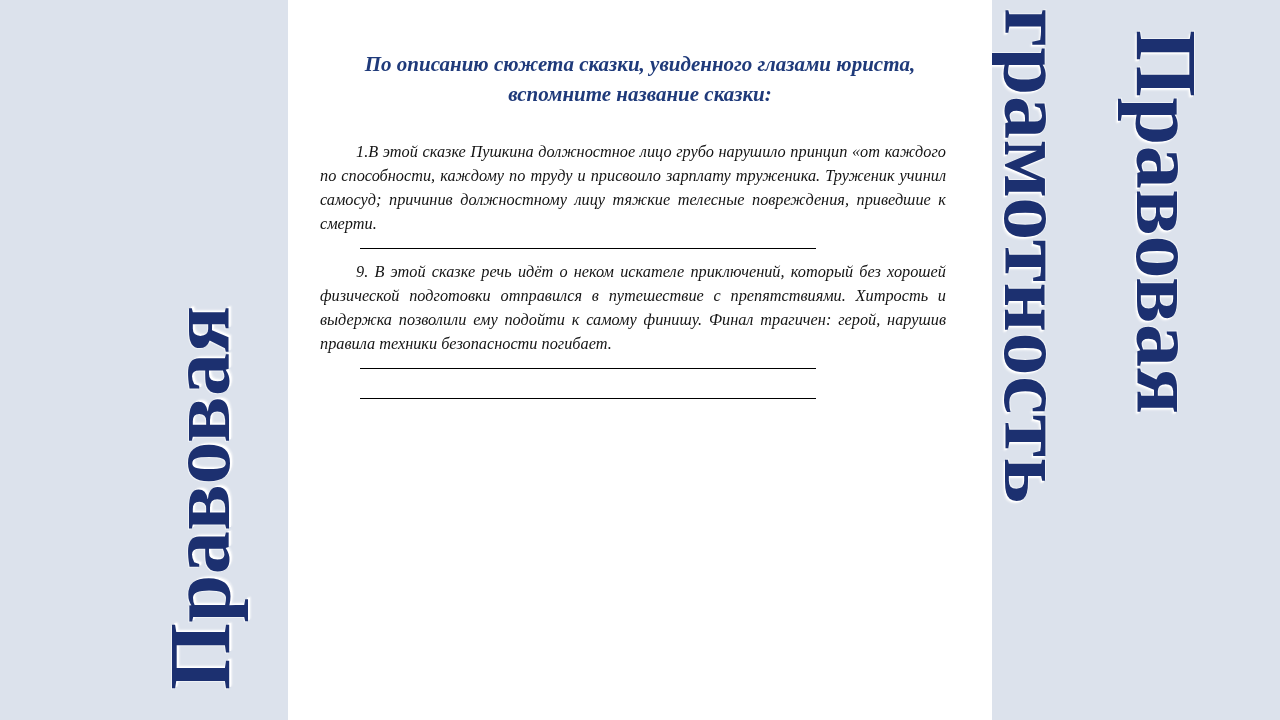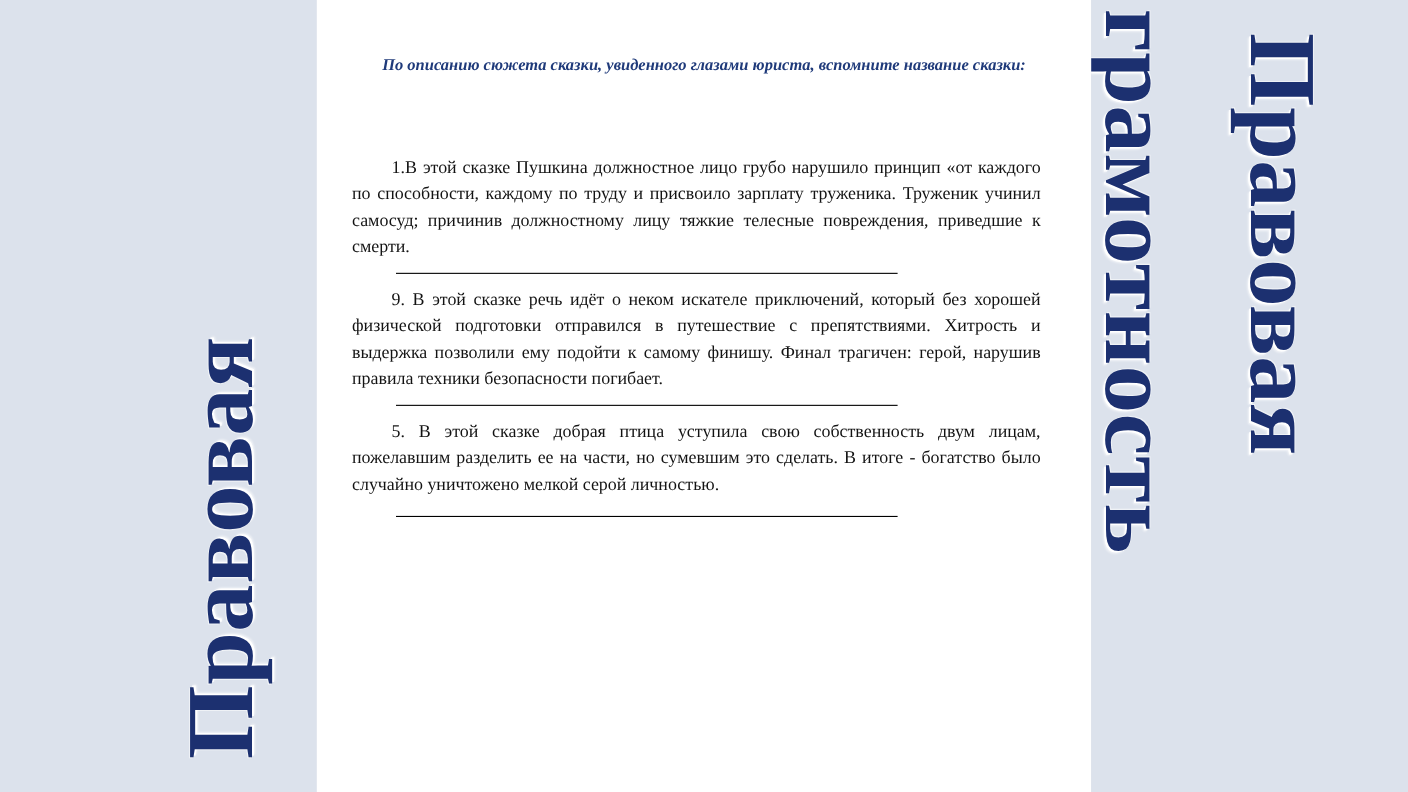--- a/index.html
+++ b/index.html
@@ -90,30 +90,31 @@
 
   #slide-title {
     position: absolute;
     left: 28px;
     top: 50px;
     width: 648px;
     text-align: center;
     font-family: "Liberation Serif", "DejaVu Serif", serif;
     font-style: italic;
     font-weight: bold;
-    font-size: 15px;
+    font-size: 21px;
     line-height: 1.42;
     color: #1f3a7a;
   }
 
   #questions {
     position: absolute;
     left: 32px;
     top: 140px;
     width: 626px;
+    font-style: italic;
   }
 
   .question-block {
     margin: 0;
   }
 
   .q-text {
     margin: 0;
     font-family: "Liberation Serif", "DejaVu Serif", serif;
     font-size: 16.3px;
@@ -165,21 +166,20 @@
       </div>
 
 
       <div class="question-block">
         <p class="q-text">9. В этой сказке речь идёт о неком искателе приключений, который без хорошей физической подготовки отправился в путешествие с препятствиями. Хитрость и выдержка позволили ему подойти к самому финишу. Финал трагичен: герой, нарушив правила техники безопасности погибает.</p>
         <div class="q-rule"></div>
       </div>
 
 
       <div class="question-block">
-        <p class="q-text">5. В этой сказке добрая птица уступила свою собственность двум лицам, пожелавшим разделить ее на части, но сумевшим это сделать. В итоге - богатство было случайно уничтожено мелкой серой личностью.</p>
         <div class="spacer-sm"></div>
         <div class="q-rule"></div>
       </div>
 
     </div>
   </div>
 
   <div class="side-panel side-right">
     <span class="vert-word w-gramotnost">грамотность</span>
     <span class="vert-word w-pravovaya">Правовая</span>

